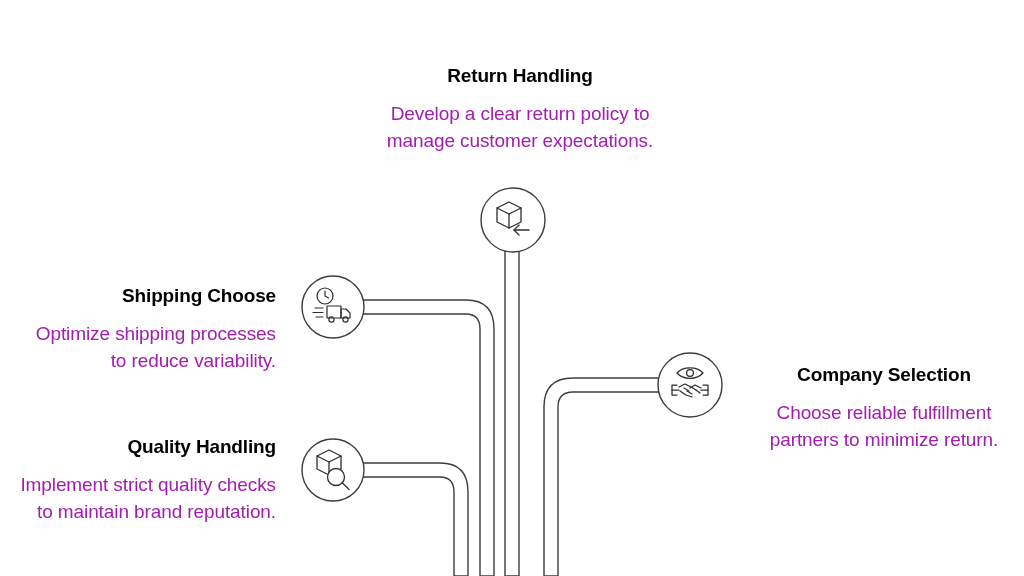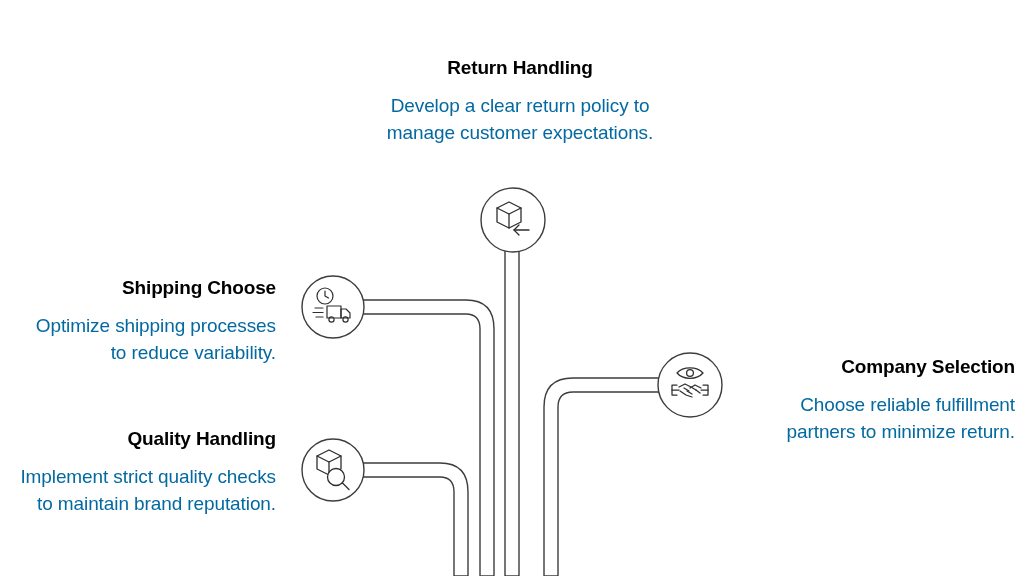--- a/index.html
+++ b/index.html
@@ -19,30 +19,31 @@
     width: 1024px; height: 576px;
     pointer-events: none;
   }
   .label-block { position: absolute; }
   .label-title {
     font-size: 19px;
     font-weight: bold;
     color: #000000;
     line-height: 1.28;
     letter-spacing: -0.15px;
+    margin-top: 8px;
   }
   .label-desc {
     font-size: 19px;
     font-weight: normal;
-    color: #0369a1;
+    color: #a21caf;
     line-height: 1.42;
     letter-spacing: -0.1px;
   }
   .ta-right { text-align: right; }
-  .ta-left  { text-align: right; }
+  .ta-left  { text-align: center; }
   .ta-center{ text-align: center; }
   .gap-title { margin-bottom: 13px; }
 
   
   #lbl-return   { left: 380px; top: 56px;  width: 280px; }
   #lbl-shipping { left: 16px;  top: 276px; width: 260px; }
   #lbl-quality  { left: 16px;  top: 427px; width: 260px; }
   #lbl-company  { left: 753px; top: 355px; width: 262px; }
 </style>
 </head>

